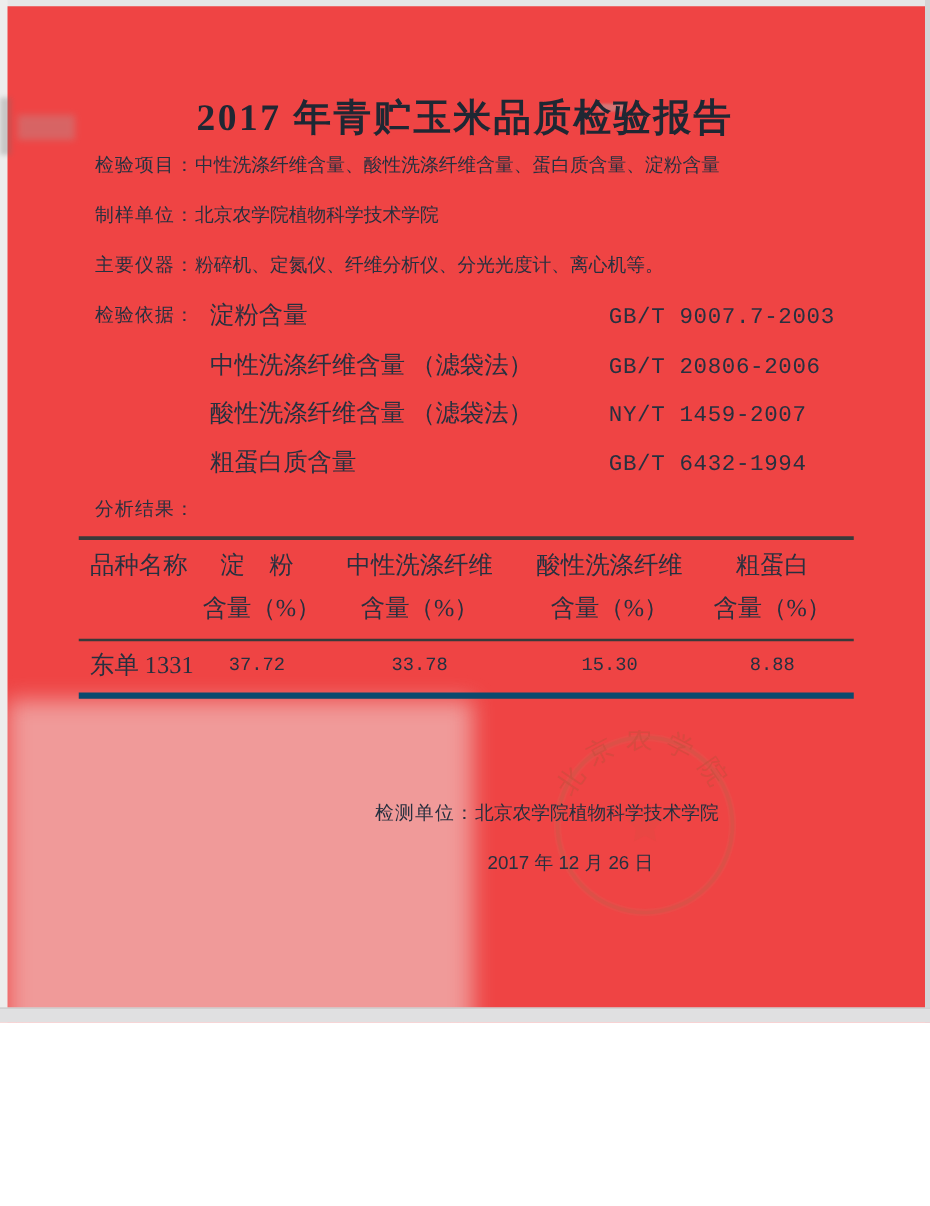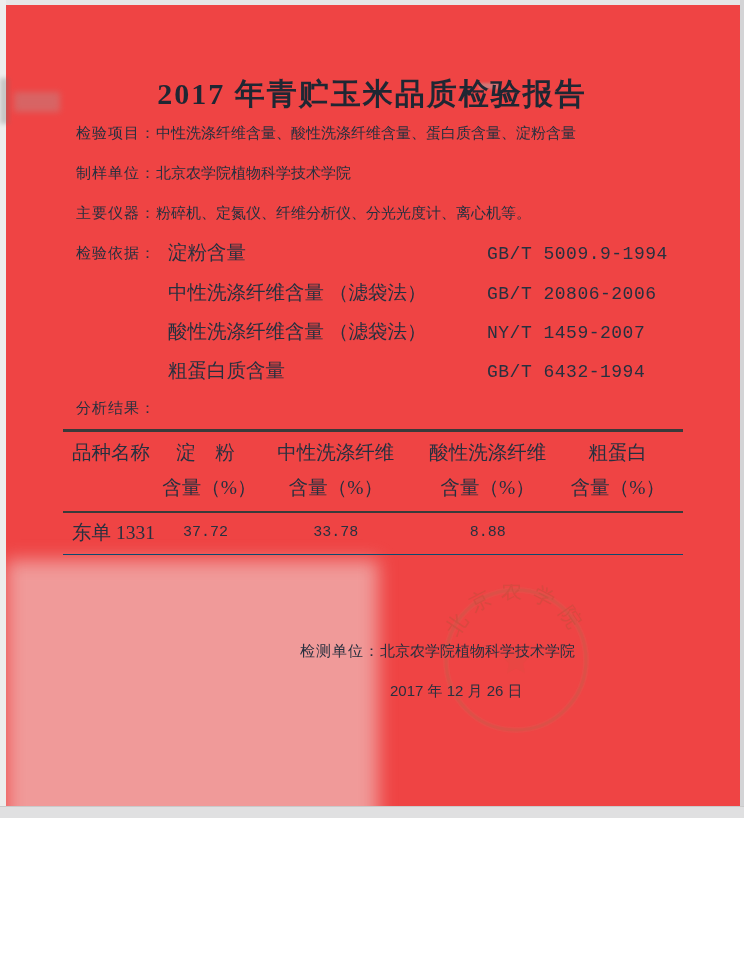--- a/index.html
+++ b/index.html
@@ -27,21 +27,21 @@
   }
   .line { position:absolute; font-size:15px; line-height:26px; white-space:nowrap; }
   .lbl  { letter-spacing:1px; }
 
   .basis-name { position:absolute; left:168px; font-size:19.5px; line-height:26px; white-space:nowrap; }
   .basis-std  { position:absolute; left:487px; font-size:18px;  line-height:26px; white-space:nowrap;
                 font-family:"Liberation Mono","DejaVu Sans Mono",monospace; letter-spacing:0.5px; }
 
   
   .tbl { position:absolute; left:63px; top:429px; width:620px;
-         border-top:3px solid #3a3a3a; border-bottom:1px solid #0c4a6e; }
+         border-top:3px solid #3a3a3a; border-bottom:5px solid #0c4a6e; }
   .grid5 { display:grid; grid-template-columns:16% 14% 28% 21% 21%; }
   .cell  { text-align:center; font-size:19.5px; line-height:24px; white-space:nowrap; }
   .cell.c1 { text-align:left; padding-left:9px; }
   .hrow1 { padding-top:9px; }
   .hrow2 { padding-top:11px; padding-bottom:11px; border-bottom:2px solid #3a3a3a; }
   .drow  { padding-top:8px; padding-bottom:9px; }
   .num   { font-family:Liberation Mono, monospace; font-size:15px; }
 
   .footer-unit { left:300px; top:638px; }
   .footer-date { left:390px; top:678px; font-family:Liberation Sans, sans-serif; }
@@ -70,21 +70,21 @@
   <div class="line" style="left:76px; top:200px;">
     <span class="lbl">主要仪器：</span><span>粉碎机、定氮仪、纤维分析仪、分光光度计、离心机等。</span>
   </div>
   <div class="line" style="left:76px; top:160px;">
     <span class="lbl">制样单位：</span><span>北京农学院植物科学技术学院</span>
   </div>
 
   <div class="line lbl" style="left:76px; top:240px;">检验依据：</div>
 
   <div class="basis-name" style="top:240px;">淀粉含量</div>
-  <div class="basis-std" style="top:241px;">GB/T 5009.9-1994</div>
+  <div class="basis-std" style="top:241px;">GB/T 9007.7-2003</div>
   <div class="basis-name" style="top:280px;">中性洗涤纤维含量 （滤袋法）</div>
   <div class="basis-std" style="top:281px;">GB/T 20806-2006</div>
   <div class="basis-name" style="top:319px;">酸性洗涤纤维含量 （滤袋法）</div>
   <div class="basis-std" style="top:320px;">NY/T 1459-2007</div>
   <div class="basis-name" style="top:358px;">粗蛋白质含量</div>
   <div class="basis-std" style="top:359px;">GB/T 6432-1994</div>
 
   <div class="line lbl" style="left:76px; top:395px;">分析结果：</div>
 
   <div class="tbl">
@@ -99,20 +99,21 @@
       <div class="cell c1"></div>
       <div class="cell">含量（%）</div>
       <div class="cell">含量（%）</div>
       <div class="cell">含量（%）</div>
       <div class="cell">含量（%）</div>
     </div>
     <div class="grid5 drow">
       <div class="cell c1">东单 1331</div>
       <div class="cell num">37.72</div>
       <div class="cell num">33.78</div>
+      <div class="cell num">15.30</div>
       <div class="cell num">8.88</div>
     </div>
   </div>
 
   <svg class="stamp" viewBox="0 0 152 152" aria-hidden="true">
     <defs>
       <path id="arcTop" d="M 14,76 A 62,62 0 0 1 138,76" fill="none"></path>
     </defs>
     <circle cx="76" cy="76" r="70" fill="none" stroke="rgba(199,84,66,0.42)" stroke-width="3"></circle>
     <circle cx="76" cy="76" r="70" fill="none" stroke="rgba(210,110,95,0.18)" stroke-width="6"></circle>

